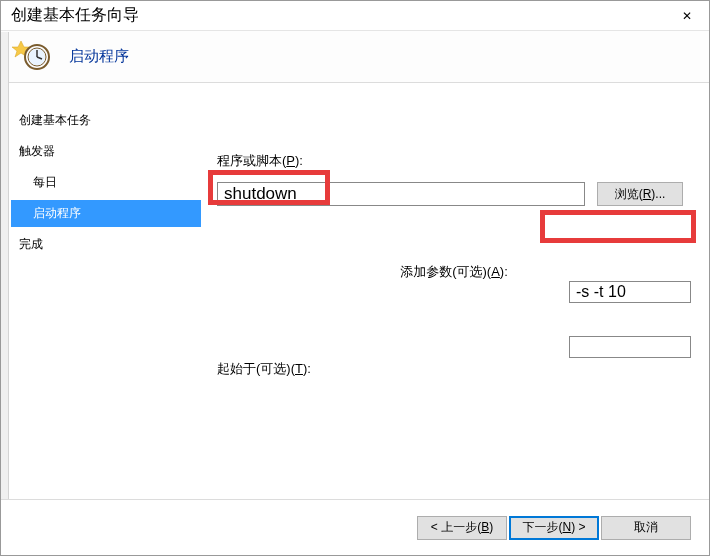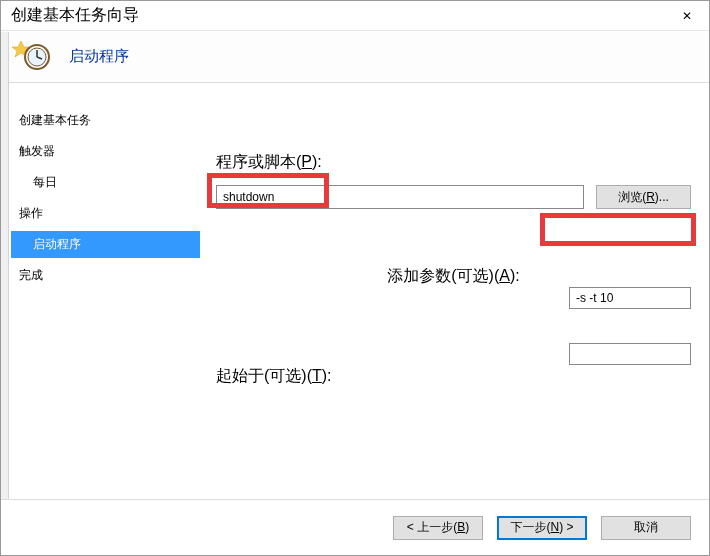--- a/index.html
+++ b/index.html
@@ -23,32 +23,32 @@
     
     .main { display: flex; height: calc(556px - 30px - 52px - 56px); gap: 16px; }
     .sidebar { width: 200px; padding: 24px 0 0 10px; }
     .sidebar .nav-item { padding: 5px 8px 5px 8px; font-size: 12px; color: #000; cursor: pointer; }
     .sidebar .nav-item.indent { padding-left: 22px; }
     .sidebar .nav-item.selected { background: #3399ff; color: #fff; }
     .sidebar .nav-item + .nav-item { margin-top: 4px; }
 
     .content { flex: 1; padding-top: 24px; padding-right: 18px; position: relative; }
     .form-row { display: flex; align-items: center; margin-bottom: 12px; min-height: 24px; }
-    .form-label { width: 116px; font-size: 16px; margin-top: 45px; }
+    .form-label { width: 116px; font-size: 13px; margin-top: 45px; }
     .form-label .ul { text-decoration: underline; }
-    .program-input { width: 368px; height: 24px; border: 1px solid #888; padding: 2px 6px; font-size: 12px; font-family: inherit; }
-    .small-input { width: 122px; height: 22px; border: 1px solid #888; padding: 2px 6px; font-size: 12px; font-family: inherit; margin-left: auto; }
-    .browse-btn { width: 95px; height: 24px; margin-left: 12px; border: 1px solid #adadad; background: #e1e1e1; font-size: 12px; cursor: pointer; }
+    .program-input { width: 368px; height: 24px; border: 1px solid #888; padding: 2px 6px; font-size: 17px; font-family: inherit; }
+    .small-input { width: 122px; height: 22px; border: 1px solid #888; padding: 2px 6px; font-size: 16px; font-family: inherit; margin-left: auto; }
+    .browse-btn { width: 86px; height: 24px; margin-left: 12px; border: 1px solid #adadad; background: #e1e1e1; font-size: 12px; cursor: pointer; }
     .browse-btn .ul { text-decoration: underline; }
 
     
     .hl { border: 5px solid #e73b3b; position: absolute; pointer-events: none; }
 
     
-    .footer { position: absolute; left: 0; right: 0; bottom: 0; height: 56px; border-top: 1px solid #dcdcdc; display: flex; align-items: center; justify-content: flex-end; padding-right: 18px; gap: 14px; background: #fff; }
+    .footer { position: absolute; left: 0; right: 0; bottom: 0; height: 56px; border-top: 1px solid #dcdcdc; display: flex; align-items: center; justify-content: flex-end; padding-right: 18px; gap: 2px; background: #fff; }
     .btn { height: 24px; min-width: 90px; border: 1px solid #adadad; background: #e1e1e1; font-size: 12px; cursor: pointer; padding: 0 10px; font-family: inherit; }
     .btn.default { border: 2px solid #0078d7; }
     .btn .ul { text-decoration: underline; }
   </style>
 </head>
 <body>
 
 <div class="left-edge"></div>
 
 <div class="titlebar">
@@ -71,21 +71,20 @@
     </svg>
   </span>
   <span class="header-title">启动程序</span>
 </div>
 
 <div class="main">
   <div class="sidebar">
     <div class="nav-item">创建基本任务</div>
     <div class="nav-item">触发器</div>
     <div class="nav-item indent">每日</div>
-    <div class="nav-item">操作</div>
     <div class="nav-item indent selected">启动程序</div>
     <div class="nav-item">完成</div>
   </div>
 
   <div class="content">
 
     <div class="form-row">
       <span class="form-label">
         <span>程序或脚本(</span><span class="ul">P</span><span>):</span>
       </span>

